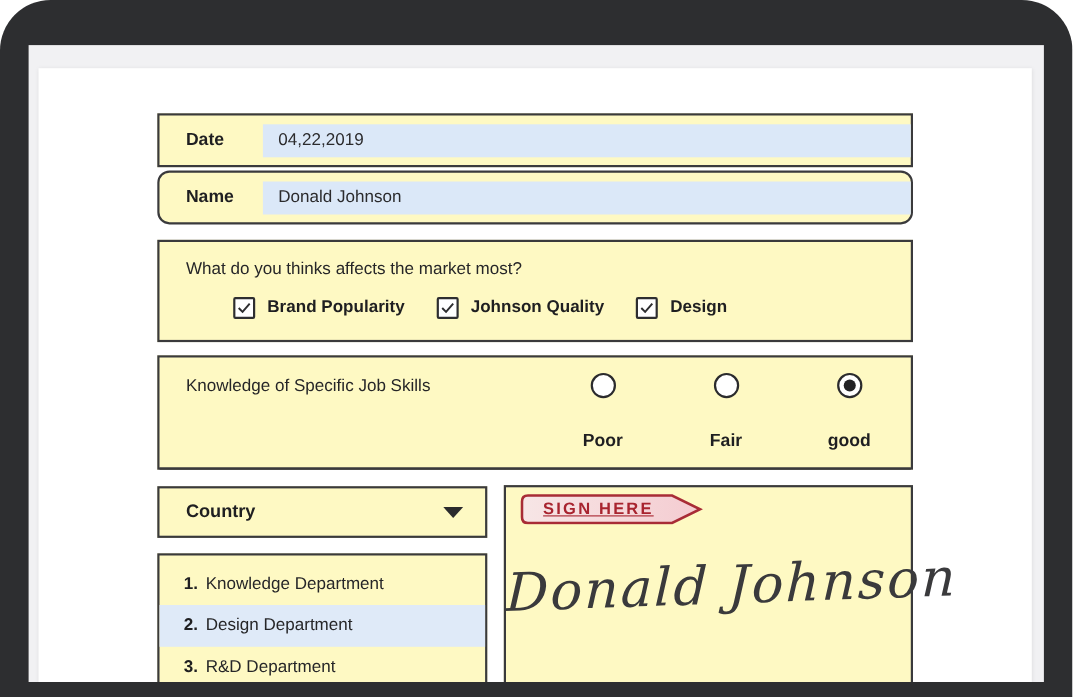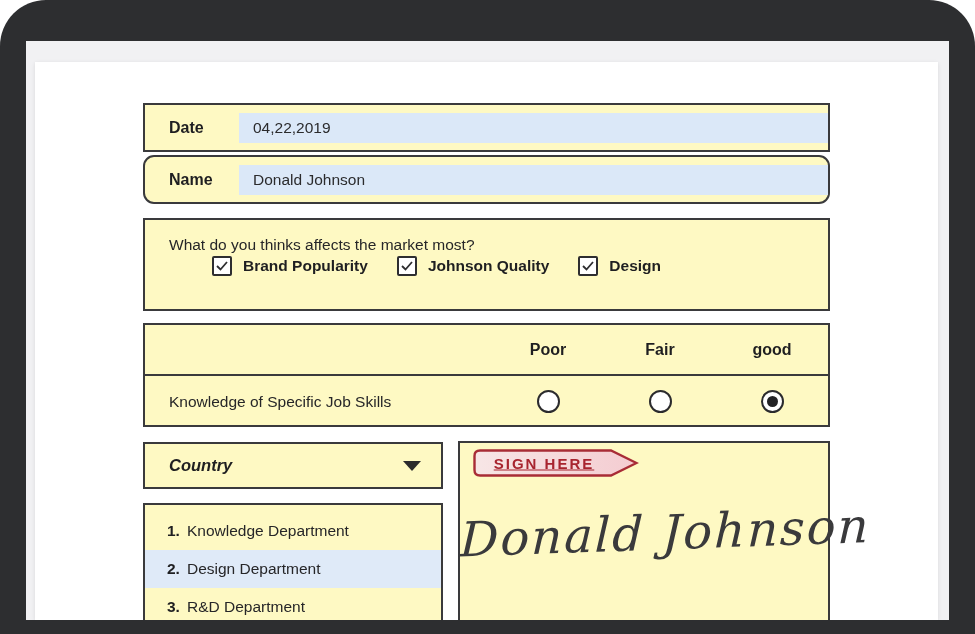--- a/index.html
+++ b/index.html
@@ -34,21 +34,21 @@
   .field-label { width: 70px; padding-left: 24px; font-size: 16px; font-weight: bold; color: #1f1f21; }
   .field-input {
     flex: 1; height: 30px; background: #dbe8f8;
     display: flex; align-items: center; padding-left: 14px;
     font-size: 15.5px; color: #2b2b2d;
   }
 
   
   .question-box { left: 117px; top: 177px; width: 687px; height: 93px; padding-left: 24px; }
   .question-text { position: absolute; left: 24px; top: 16px; font-size: 15.5px; color: #262628; }
-  .options-row { position: absolute; left: 67px; top: 36px; display: flex; gap: 29px; align-items: center; }
+  .options-row { position: absolute; left: 67px; top: 50px; display: flex; gap: 29px; align-items: center; }
   .opt { display: flex; align-items: center; gap: 11px; cursor: pointer; }
   .checkbox {
     width: 20px; height: 20px; border: 2px solid #2e2e30; border-radius: 2px;
     box-sizing: border-box; display: flex; align-items: center; justify-content: center;
     background: #fff;
   }
   .checkbox svg { display: block; }
   .opt-label { font-size: 15.5px; font-weight: bold; color: #1f1f21; }
 
   
@@ -64,21 +64,21 @@
     width: 23px; height: 23px; border: 2px solid #2b2b2d; border-radius: 50%;
     box-sizing: border-box; background: #fff; cursor: pointer;
     display: flex; align-items: center; justify-content: center;
   }
   .radio.selected::after {
     content: ""; width: 11px; height: 11px; border-radius: 50%; background: #222224;
   }
 
   
   .country { left: 117px; top: 401px; width: 300px; height: 47px; display: flex; align-items: center; cursor: pointer; }
-  .country-label { flex: 1; padding-left: 24px; font-size: 16.5px; font-weight: bold; color: #1f1f21; font-style: italic; }
+  .country-label { flex: 1; padding-left: 24px; font-size: 16.5px; font-weight: bold; color: #1f1f21; }
   .chevron { margin-right: 19px; display: flex; }
 
   
   .dept-list { left: 117px; top: 462px; width: 300px; height: 180px; padding-top: 7px; }
   .dept-item {
     height: 38px; display: flex; align-items: center; padding-left: 22px;
     font-size: 15.5px; color: #262628; cursor: pointer;
   }
   .dept-item.selected { background: #dfeaf8; }
   .dept-num { font-weight: bold; margin-right: 7px; color: #1f1f21; }
@@ -141,37 +141,37 @@
             <svg width="12" height="10" viewBox="0 0 12 10">
                 <polyline points="1,5 4.5,8.5 11,1" fill="none" stroke="#2e2e30" stroke-width="1.8"></polyline>
               </svg>
           </span>
           <span class="opt-label">Design</span>
         </div>
       </div>
     </div>
 
     <div class="bx rating">
-      <div class="r-row r-head">
-        <div class="r-spacer"></div>
-        <div class="r-col">Poor</div>
-        <div class="r-col">Fair</div>
-        <div class="r-col">good</div>
-      </div>
       <div class="r-row r-body">
         <div class="r-label">Knowledge of Specific Job Skills</div>
         <div class="r-cell">
             <span class="radio"></span>
           </div>
         <div class="r-cell">
             <span class="radio"></span>
           </div>
         <div class="r-cell">
             <span class="radio selected"></span>
           </div>
+      </div>
+      <div class="r-row r-head">
+        <div class="r-spacer"></div>
+        <div class="r-col">Poor</div>
+        <div class="r-col">Fair</div>
+        <div class="r-col">good</div>
       </div>
     </div>
 
     <div class="bx country">
       <div class="country-label">Country</div>
       <span class="chevron">
         <svg width="20" height="12" viewBox="0 0 20 12">
             <polygon points="1,1 19,1 10,11" fill="#2b2b2d"></polygon>
           </svg>
       </span>

